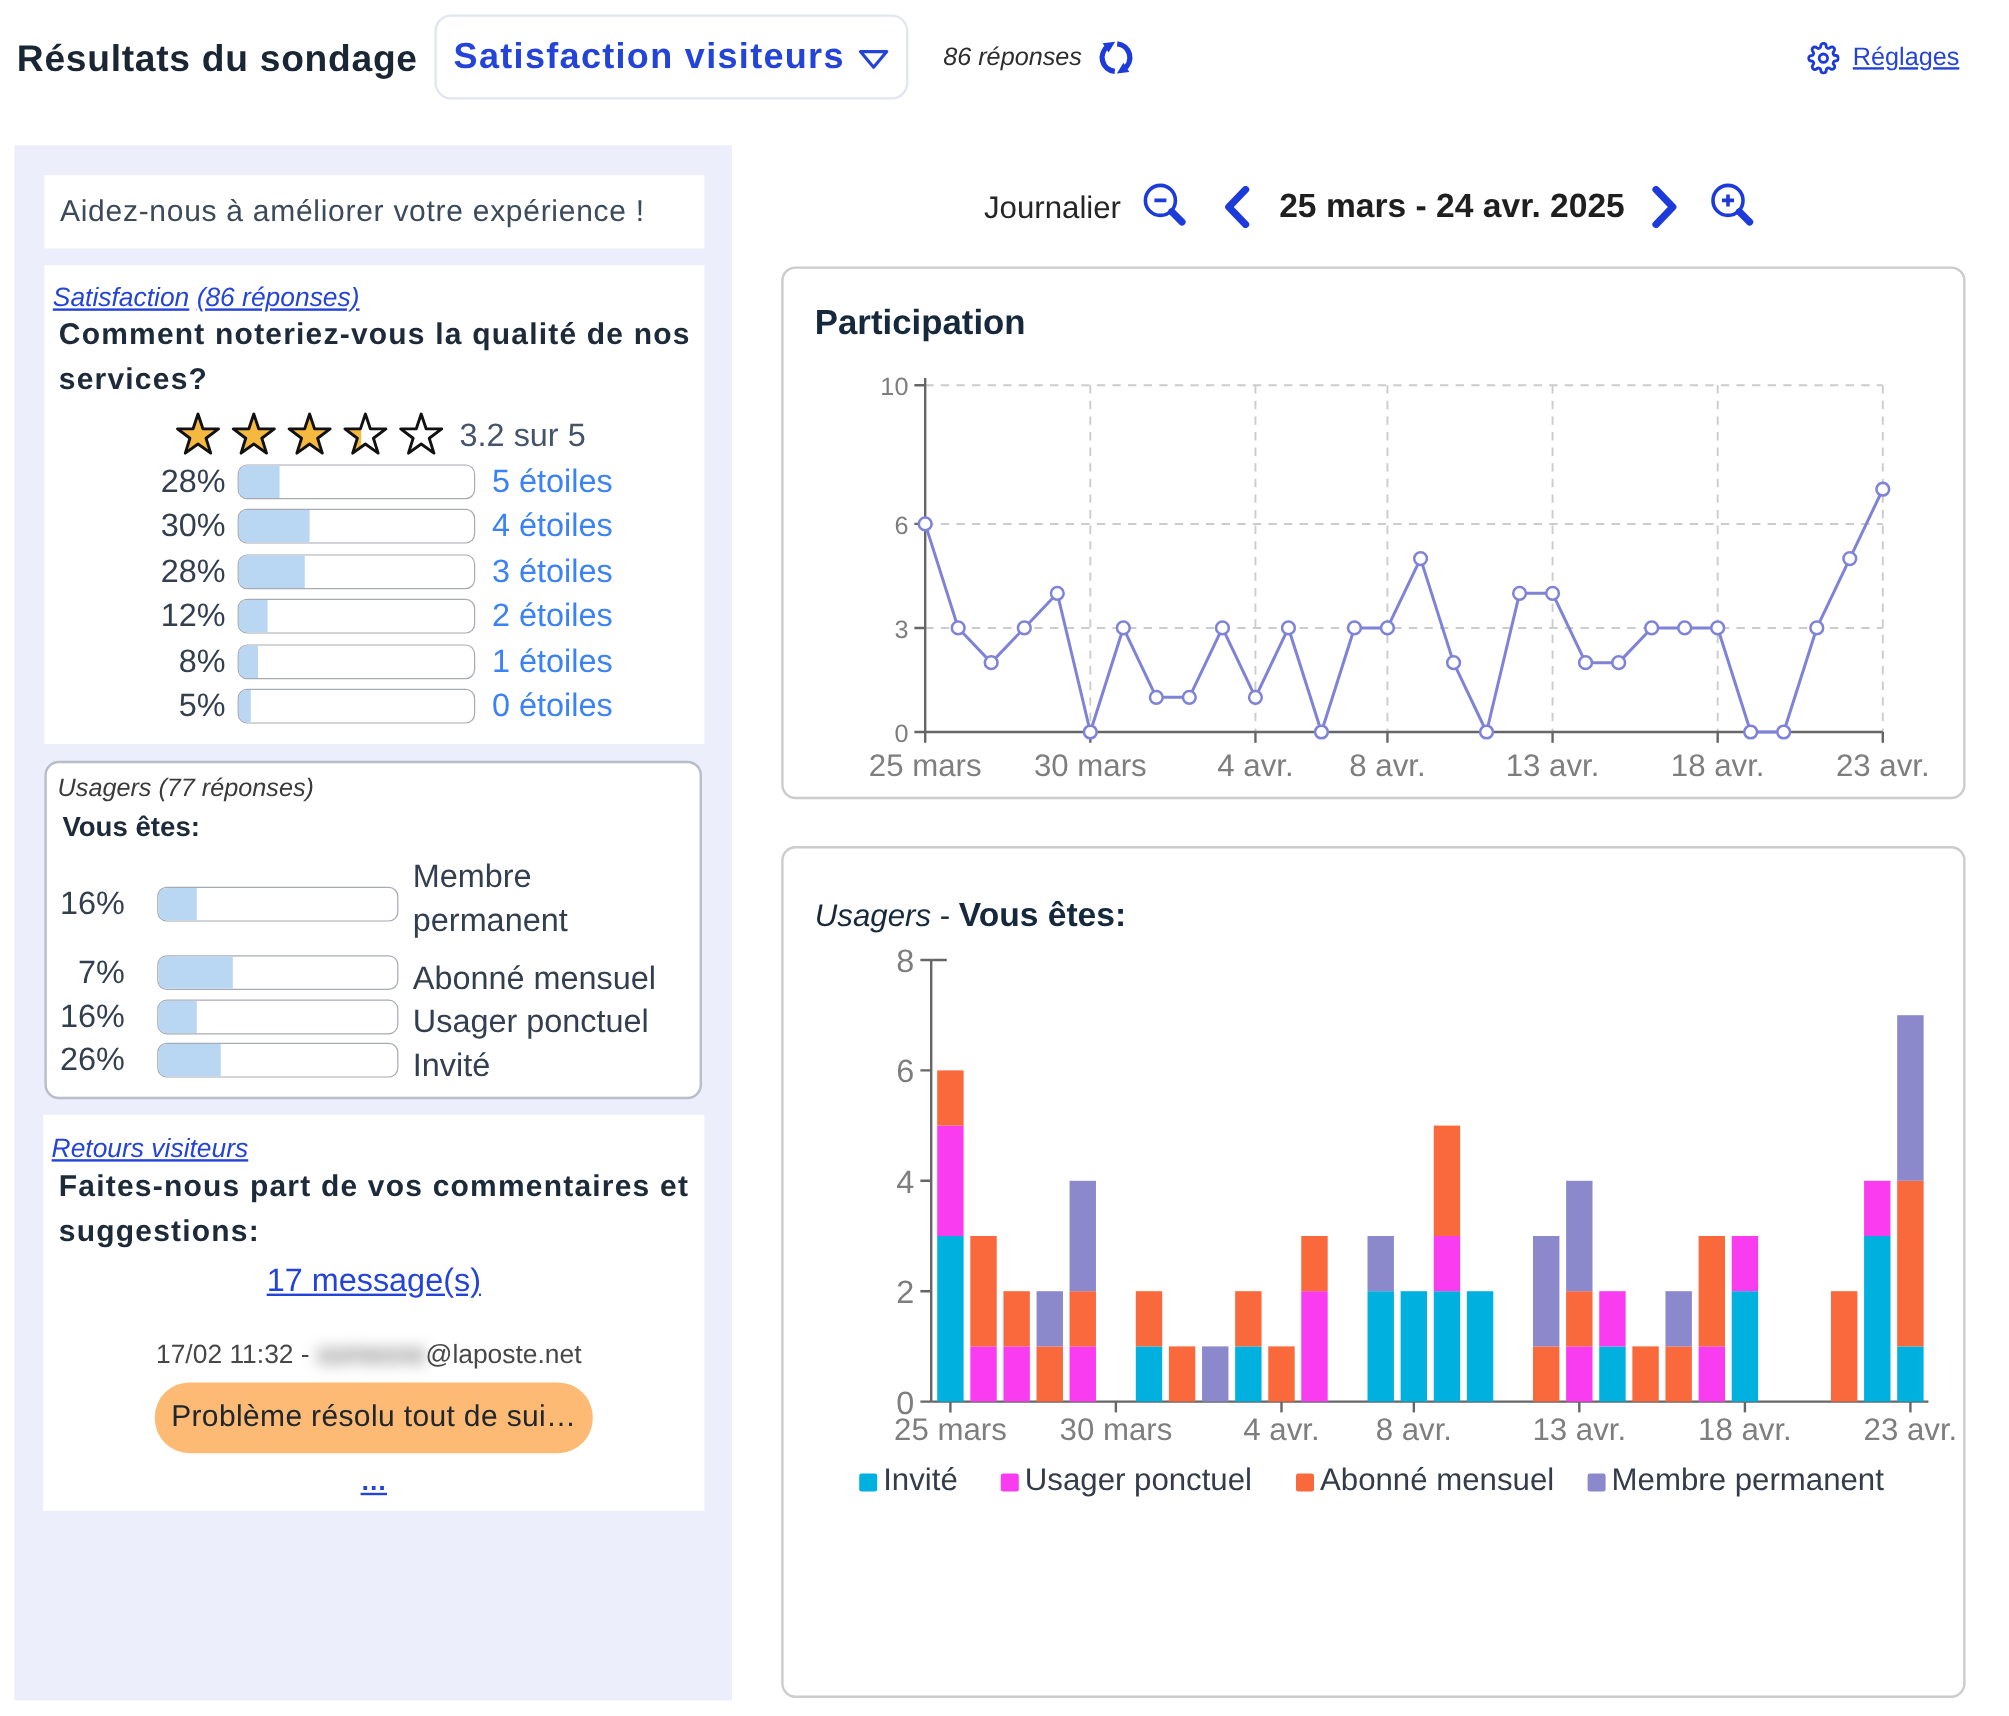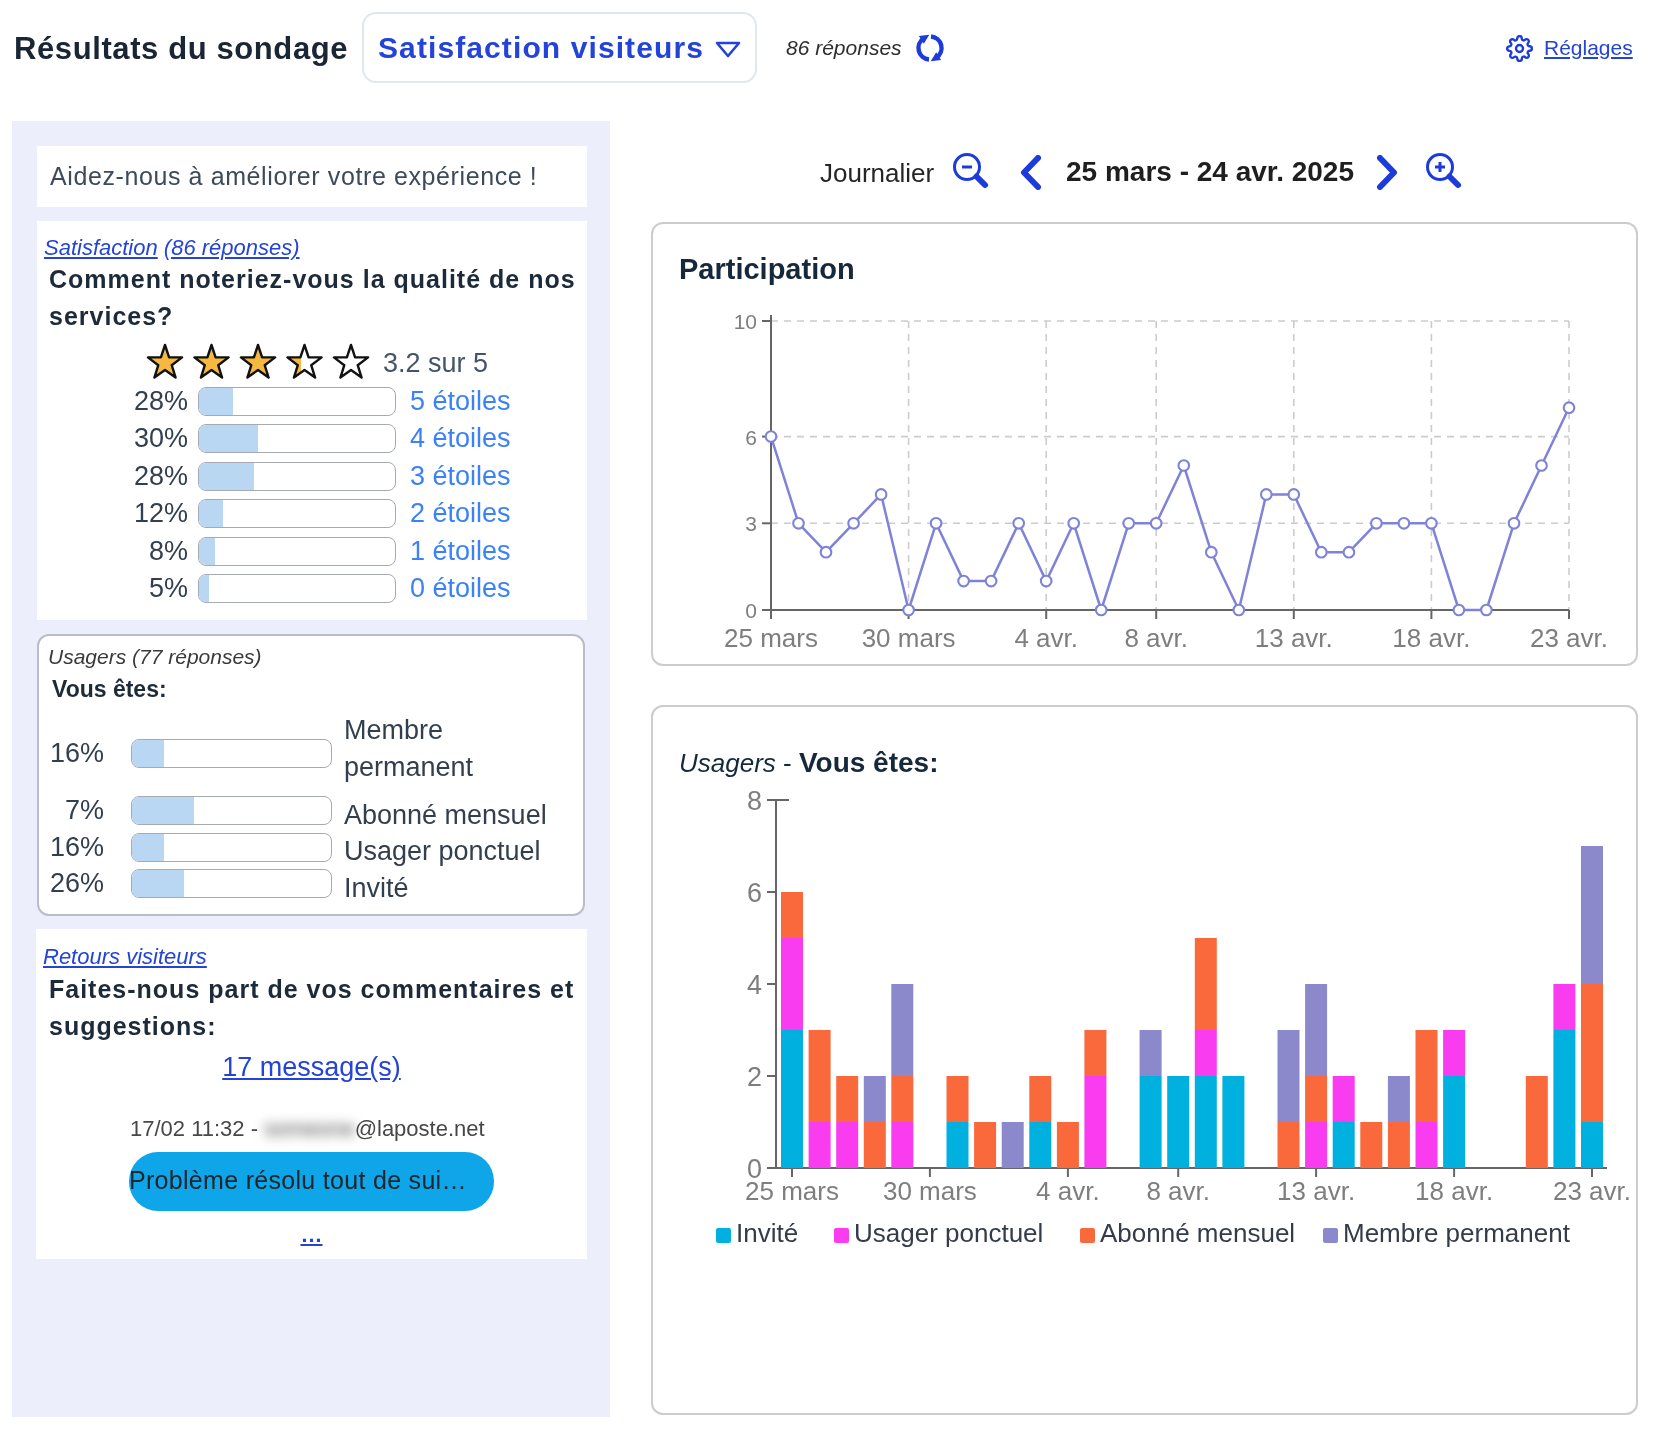--- a/index.html
+++ b/index.html
@@ -28,22 +28,22 @@
 .vtitle{position:absolute;left:52px;top:676px;font-size:23px;font-weight:800;color:#1c2a39}
 .pctU{position:absolute;width:70px;left:34px;text-align:right;font-size:27px;color:#333f4f;line-height:29px}
 .bar3{position:absolute;left:131px;width:201px;height:29px;border:1.6px solid #a6aab2;border-radius:8px;background:#fff;overflow:hidden}
 .labU{position:absolute;left:344px;font-size:27px;color:#333f4f;line-height:37px}
 .rlink{position:absolute;left:43px;top:944px;font-size:22px}
 .rtitle{position:absolute;left:49px;top:971px;width:540px;font-size:25px;font-weight:800;line-height:37px;color:#1c2a39;letter-spacing:1px}
 .msg{position:absolute;left:0px;top:1052px;width:623px;text-align:center;font-size:27px}
 .msg a{color:#2443d8}
 .tstamp{position:absolute;left:130px;top:1116px;font-size:22px;color:#474747}
 .blur{filter:blur(6px)}
-.bubble{position:absolute;left:129px;top:1152px;width:365px;height:59px;background:#0ea5e9;border-radius:29px;
- line-height:57px;font-size:25px;color:#20262e;letter-spacing:.3px}
+.bubble{position:absolute;left:129px;top:1152px;width:365px;height:59px;background:#fdba74;border-radius:29px;
+ text-align:center;line-height:57px;font-size:25px;color:#20262e;letter-spacing:.3px}
 .dots{position:absolute;left:0px;top:1222px;width:623px;text-align:center;font-size:22px;font-weight:700}
 .dots a{color:#2443d8}
 .journ{position:absolute;left:820px;top:158px;font-size:26px;color:#252525}
 .daterange{position:absolute;left:1060px;top:156px;width:300px;text-align:center;font-size:28px;font-weight:800;color:#1f1f1f}
 .chartcard{position:absolute;left:651px;width:987px;border:2px solid #ccc;border-radius:12px;background:#fff}
 .p1{top:222px;height:444px}
 .p2{top:705px;height:710px}
 .ctitle{position:absolute;left:26px;top:29px;font-size:29px;font-weight:800;color:#16283c}
 .ctitle2{position:absolute;left:26px;top:40px;font-size:26px;color:#16283c}
 .chartsvg{position:absolute;left:0;top:0}

